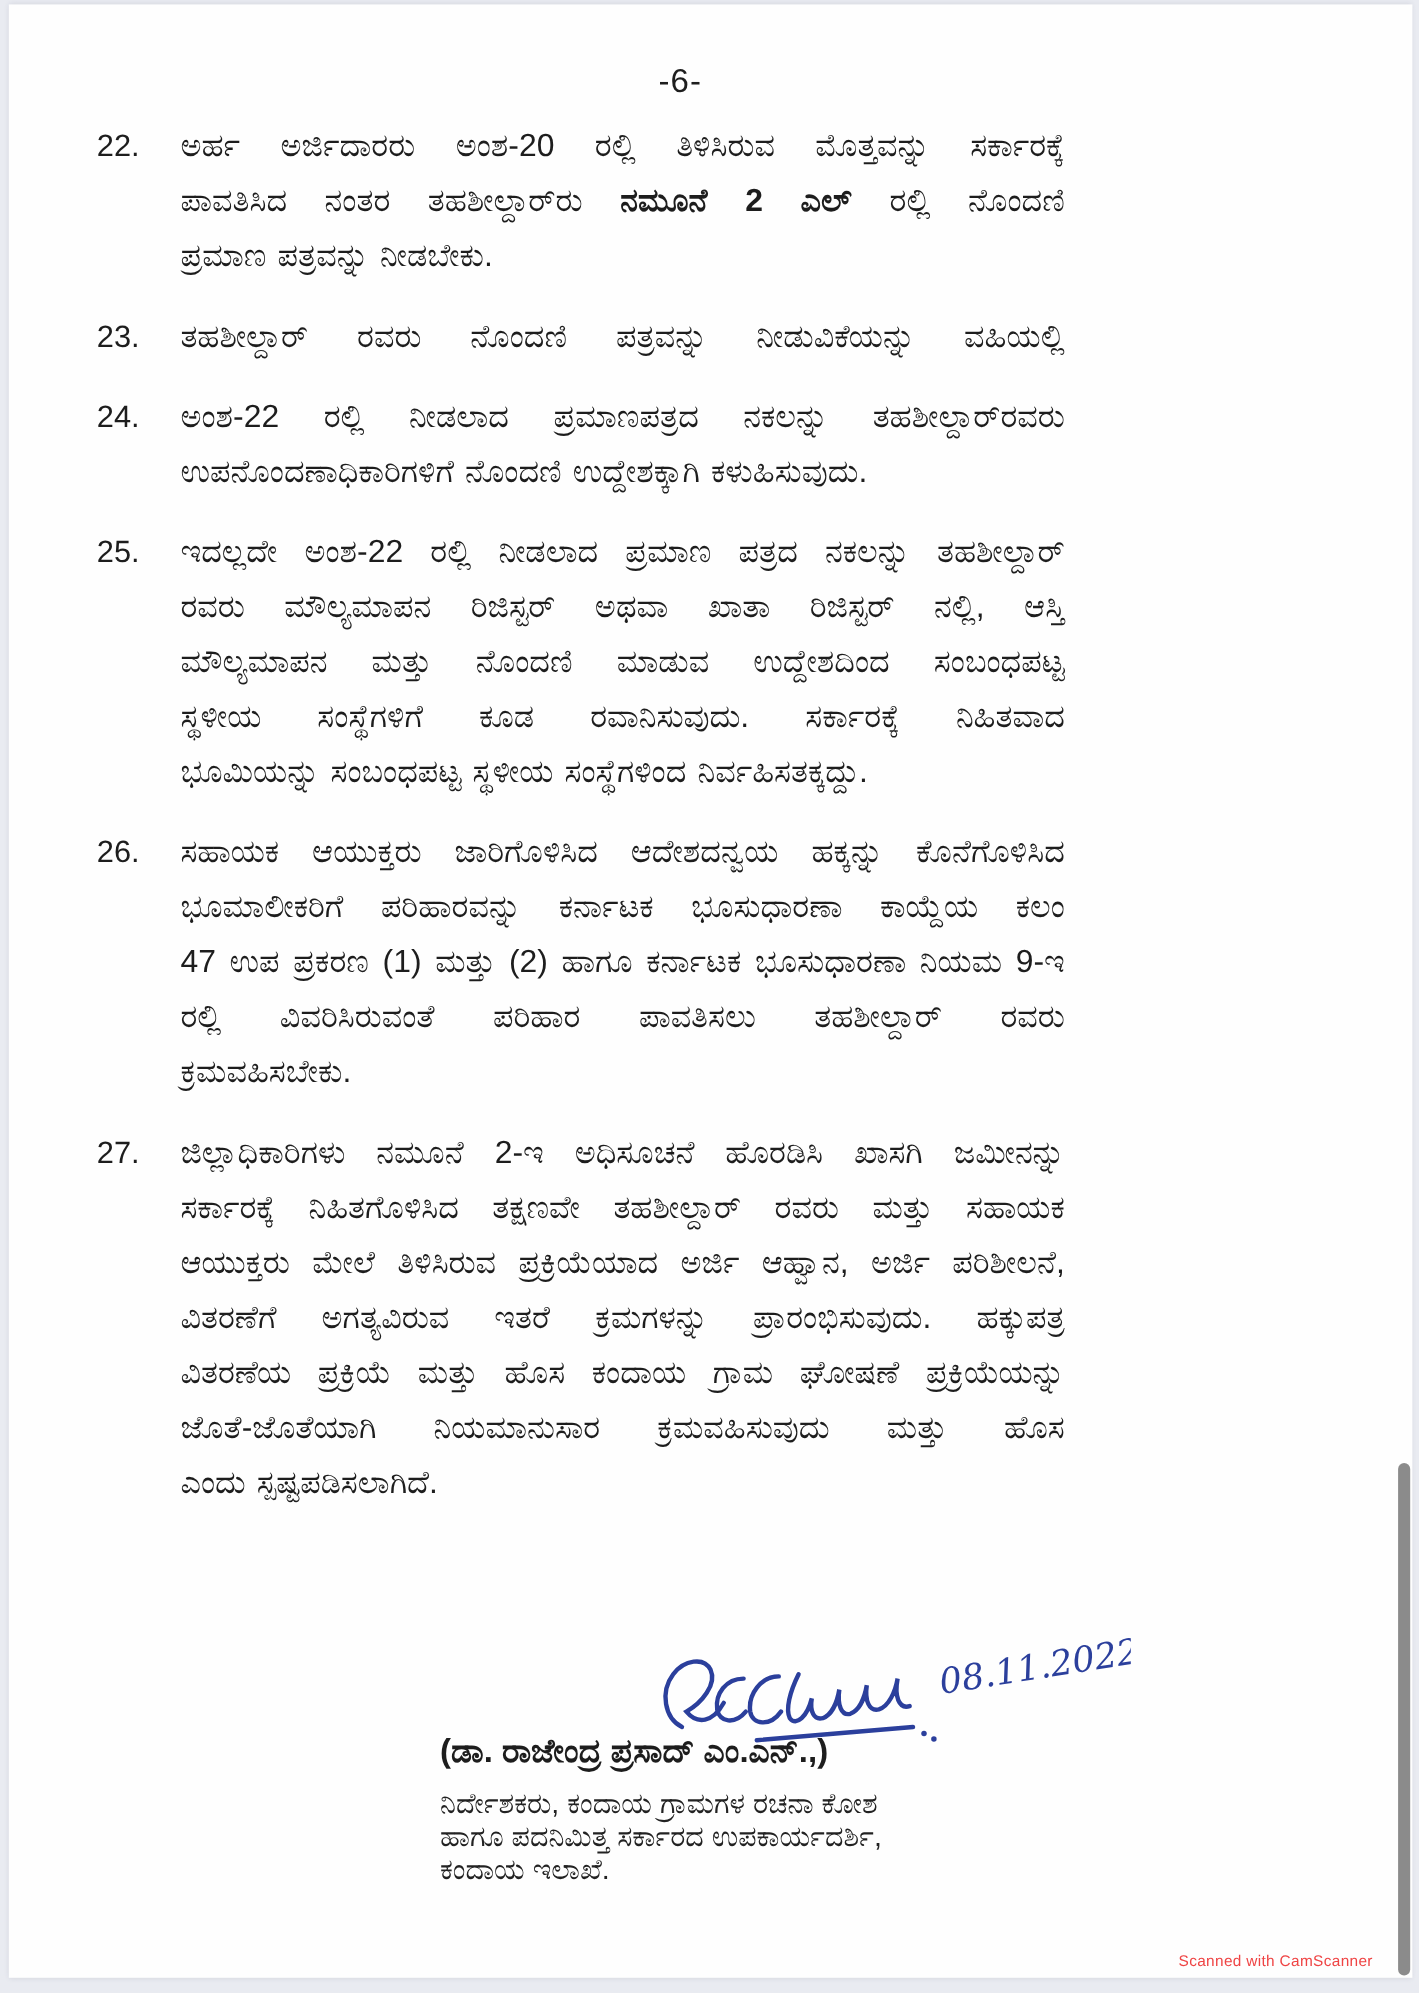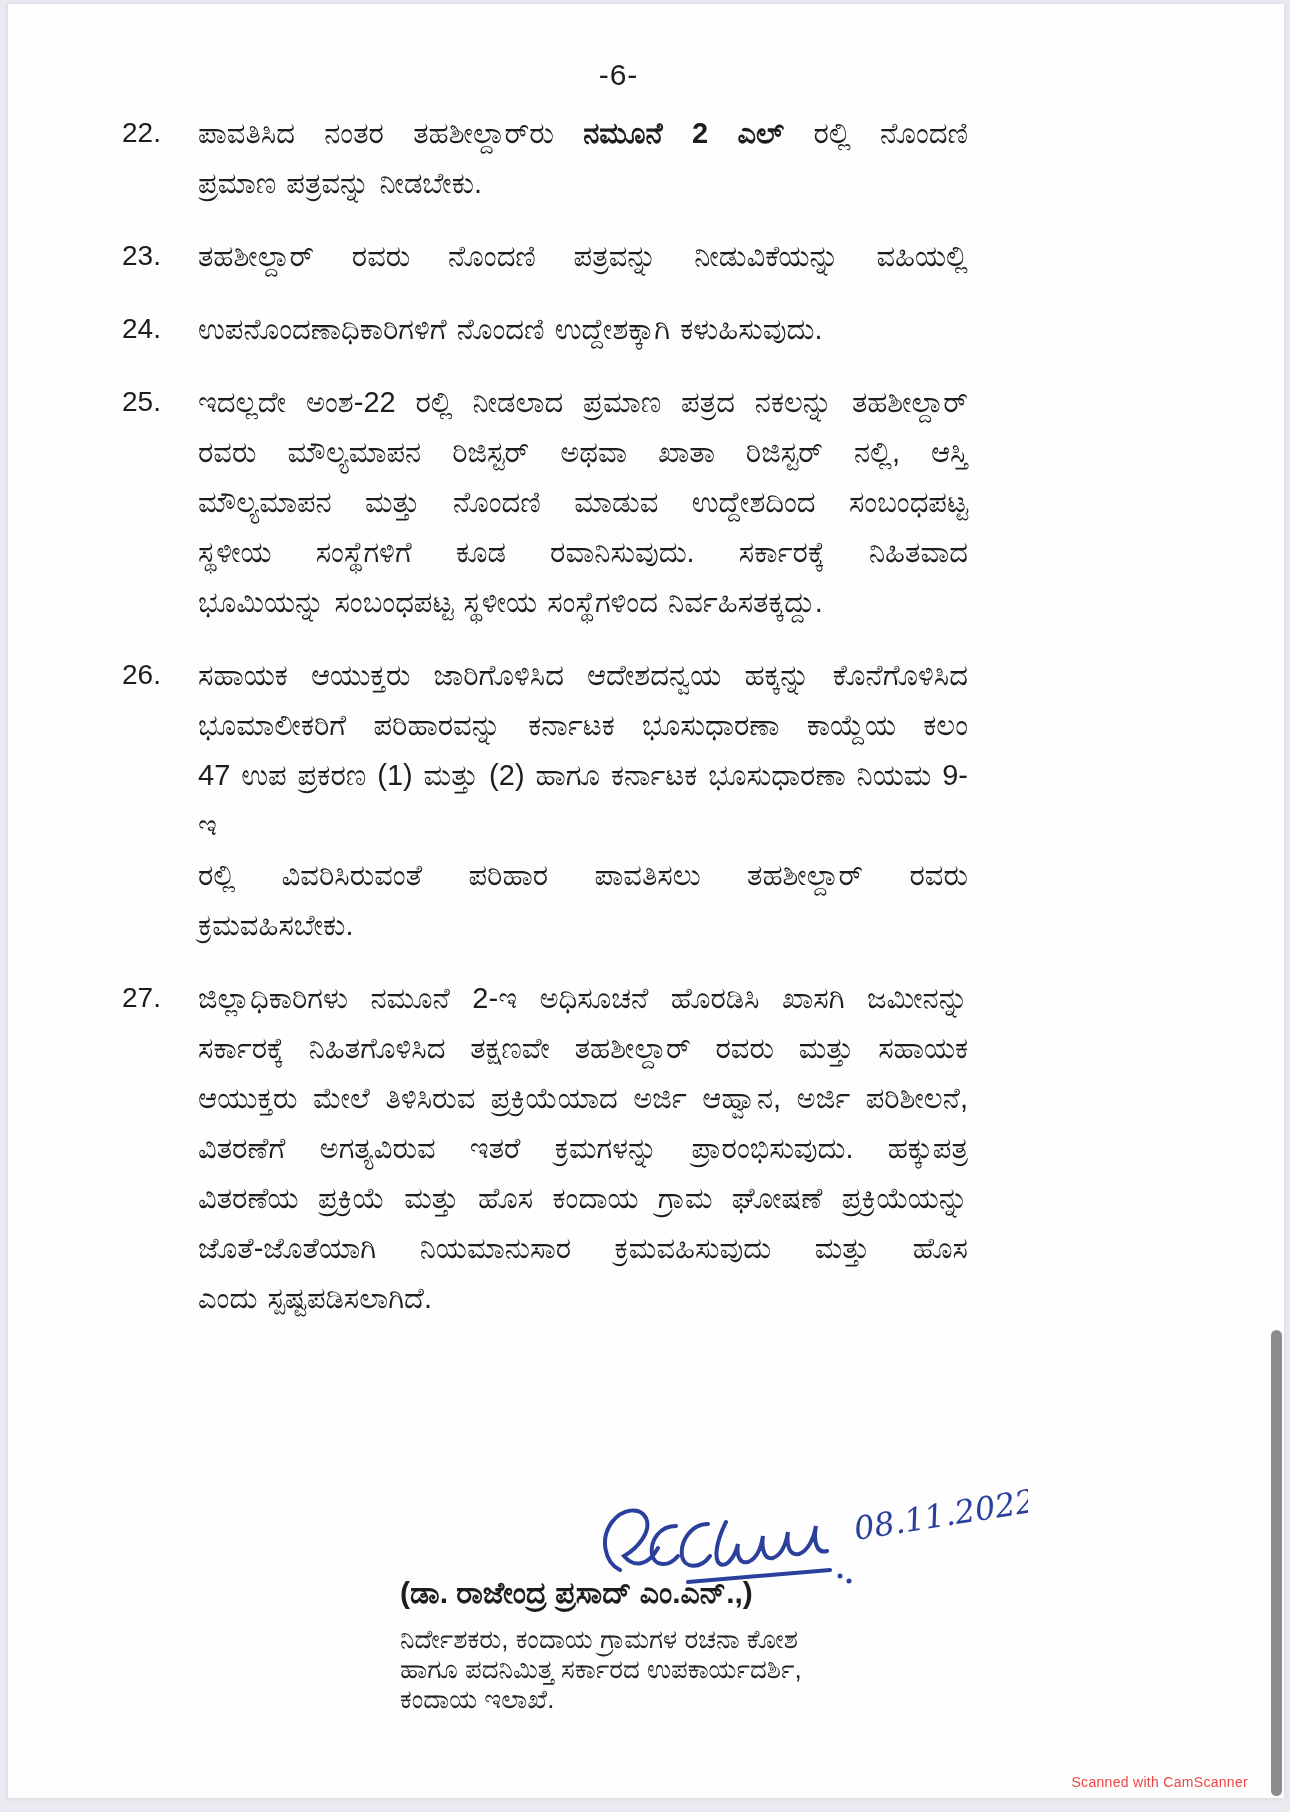--- a/index.html
+++ b/index.html
@@ -9,21 +9,21 @@
     font-family:"Liberation Sans",sans-serif;
   }
   .page{
     position:absolute;left:8px;top:4px;width:1276px;height:1794px;
     background:#fefefe;box-shadow:0 0 5px rgba(40,45,70,.12);
   }
   .pageno{
     margin:54px 0 16px 200px;width:821px;text-align:center;
     font-size:30px;color:#1e1e1e;letter-spacing:1px;
   }
-  .doc-body{margin:0 316px 0 114px;}
+  .doc-body{margin:0 316px 0 80px;}
   .item{position:relative;padding-left:76px;margin-bottom:23px;}
   .num{
     position:absolute;left:0;top:0;font-size:28px;line-height:50px;color:#1d1d1d;
   }
   .line{
     font-size:29px;line-height:50px;color:#1d1d1d;
     text-align:justify;text-align-last:justify;
     word-spacing:2px;
   }
   .line.lastline{text-align-last:left;}
@@ -53,33 +53,35 @@
 <body>
 
 <div class="page">
 
   <div class="pageno">-6-</div>
 
   <div class="doc-body">
       <div class="item">
         <div class="num">22.</div>
         <div>
+          <div class="line"><span>ಅರ್ಹ ಅರ್ಜಿದಾರರು  ಅಂಶ-20 ರಲ್ಲಿ ತಿಳಿಸಿರುವ ಮೊತ್ತವನ್ನು ಸರ್ಕಾರಕ್ಕೆ</span></div>
           <div class="line"><span>ಪಾವತಿಸಿದ ನಂತರ ತಹಶೀಲ್ದಾರ್‌ರು  </span><span class="b">ನಮೂನೆ 2 ಎಲ್</span><span> ರಲ್ಲಿ ನೊಂದಣಿ</span></div>
           <div class="line lastline"><span>ಪ್ರಮಾಣ ಪತ್ರವನ್ನು ನೀಡಬೇಕು.</span></div>
         </div>
       </div>
       <div class="item">
         <div class="num">23.</div>
         <div>
           <div class="line"><span>ತಹಶೀಲ್ದಾರ್ ರವರು ನೊಂದಣಿ ಪತ್ರವನ್ನು ನೀಡುವಿಕೆಯನ್ನು ವಹಿಯಲ್ಲಿ</span></div>
         </div>
       </div>
       <div class="item">
         <div class="num">24.</div>
         <div>
+          <div class="line"><span>ಅಂಶ-22 ರಲ್ಲಿ ನೀಡಲಾದ ಪ್ರಮಾಣಪತ್ರದ ನಕಲನ್ನು ತಹಶೀಲ್ದಾರ್‌ರವರು</span></div>
           <div class="line lastline"><span>ಉಪನೊಂದಣಾಧಿಕಾರಿಗಳಿಗೆ ನೊಂದಣಿ ಉದ್ದೇಶಕ್ಕಾಗಿ ಕಳುಹಿಸುವುದು.</span></div>
         </div>
       </div>
       <div class="item">
         <div class="num">25.</div>
         <div>
           <div class="line"><span>ಇದಲ್ಲದೇ ಅಂಶ-22 ರಲ್ಲಿ ನೀಡಲಾದ ಪ್ರಮಾಣ ಪತ್ರದ ನಕಲನ್ನು ತಹಶೀಲ್ದಾರ್</span></div>
           <div class="line"><span>ರವರು ಮೌಲ್ಯಮಾಪನ ರಿಜಿಸ್ಟರ್ ಅಥವಾ ಖಾತಾ ರಿಜಿಸ್ಟರ್ ನಲ್ಲಿ, ಆಸ್ತಿ</span></div>
           <div class="line"><span>ಮೌಲ್ಯಮಾಪನ ಮತ್ತು ನೊಂದಣಿ ಮಾಡುವ ಉದ್ದೇಶದಿಂದ ಸಂಬಂಧಪಟ್ಟ</span></div>
           <div class="line"><span>ಸ್ಥಳೀಯ ಸಂಸ್ಥೆಗಳಿಗೆ ಕೂಡ ರವಾನಿಸುವುದು. ಸರ್ಕಾರಕ್ಕೆ ನಿಹಿತವಾದ</span></div>

